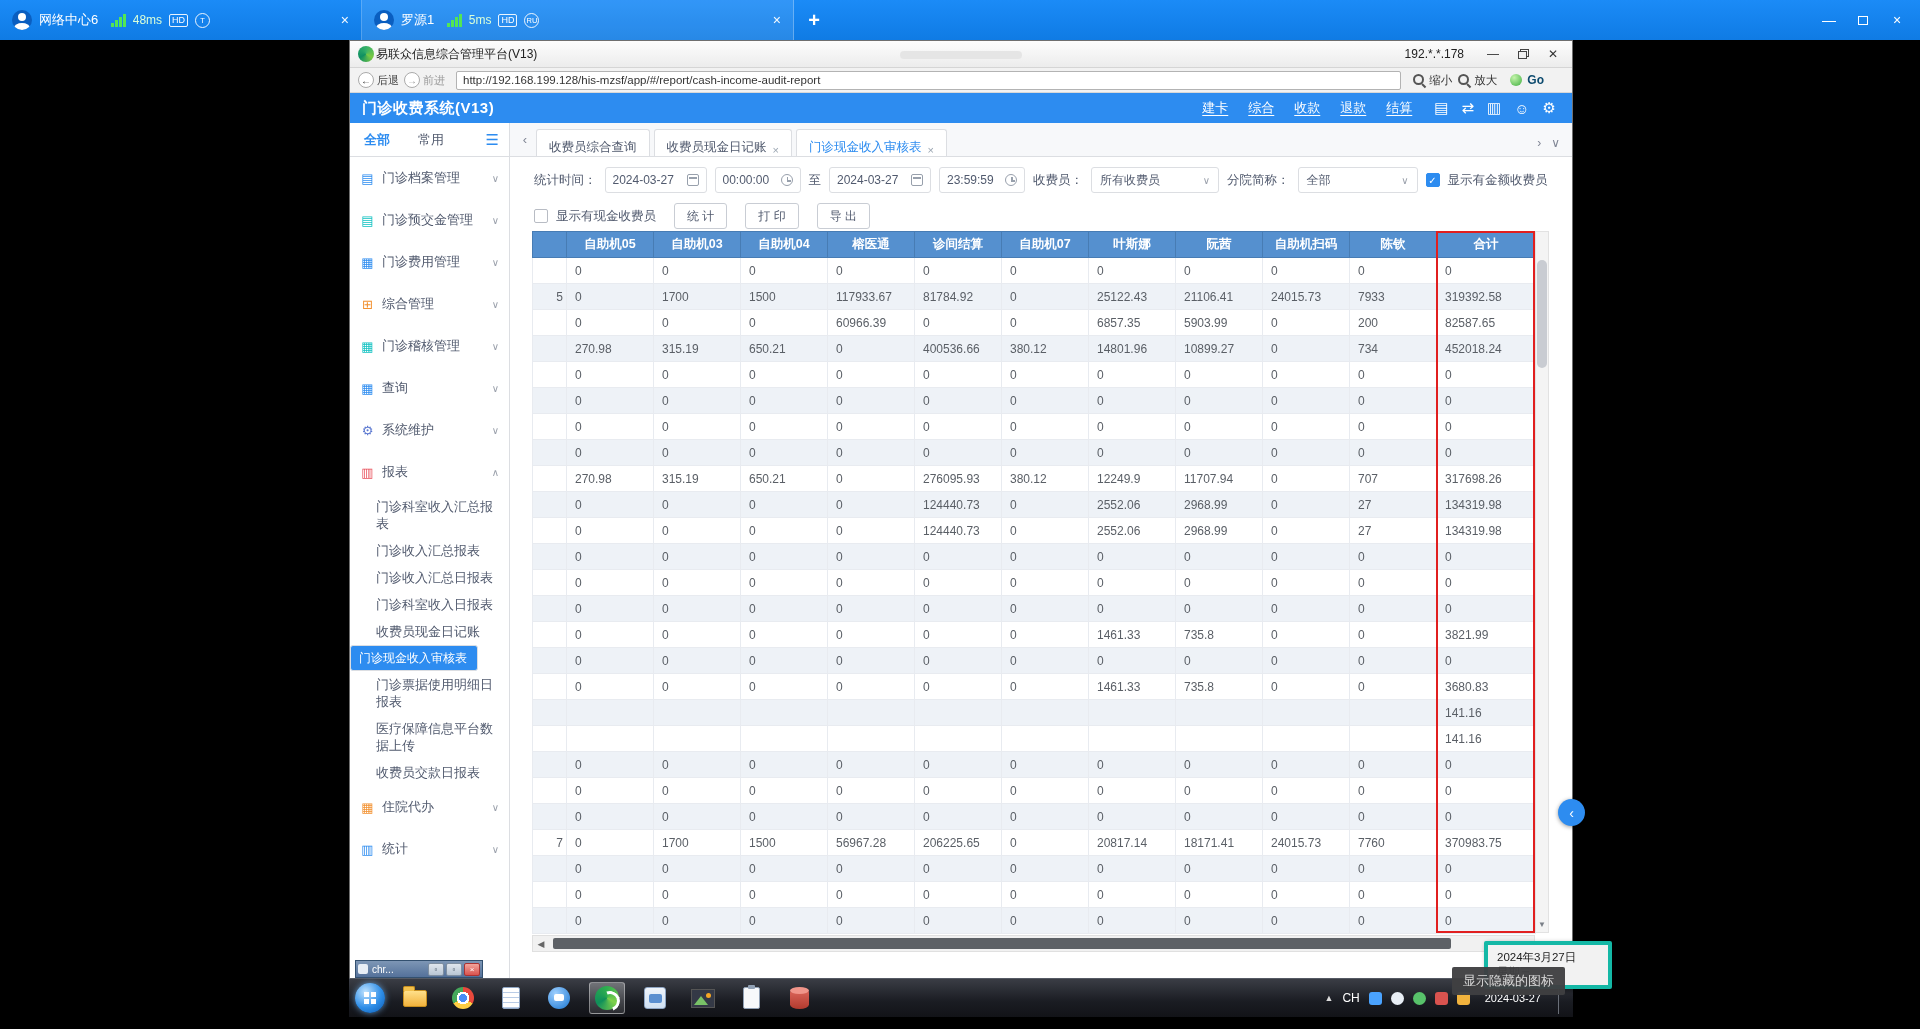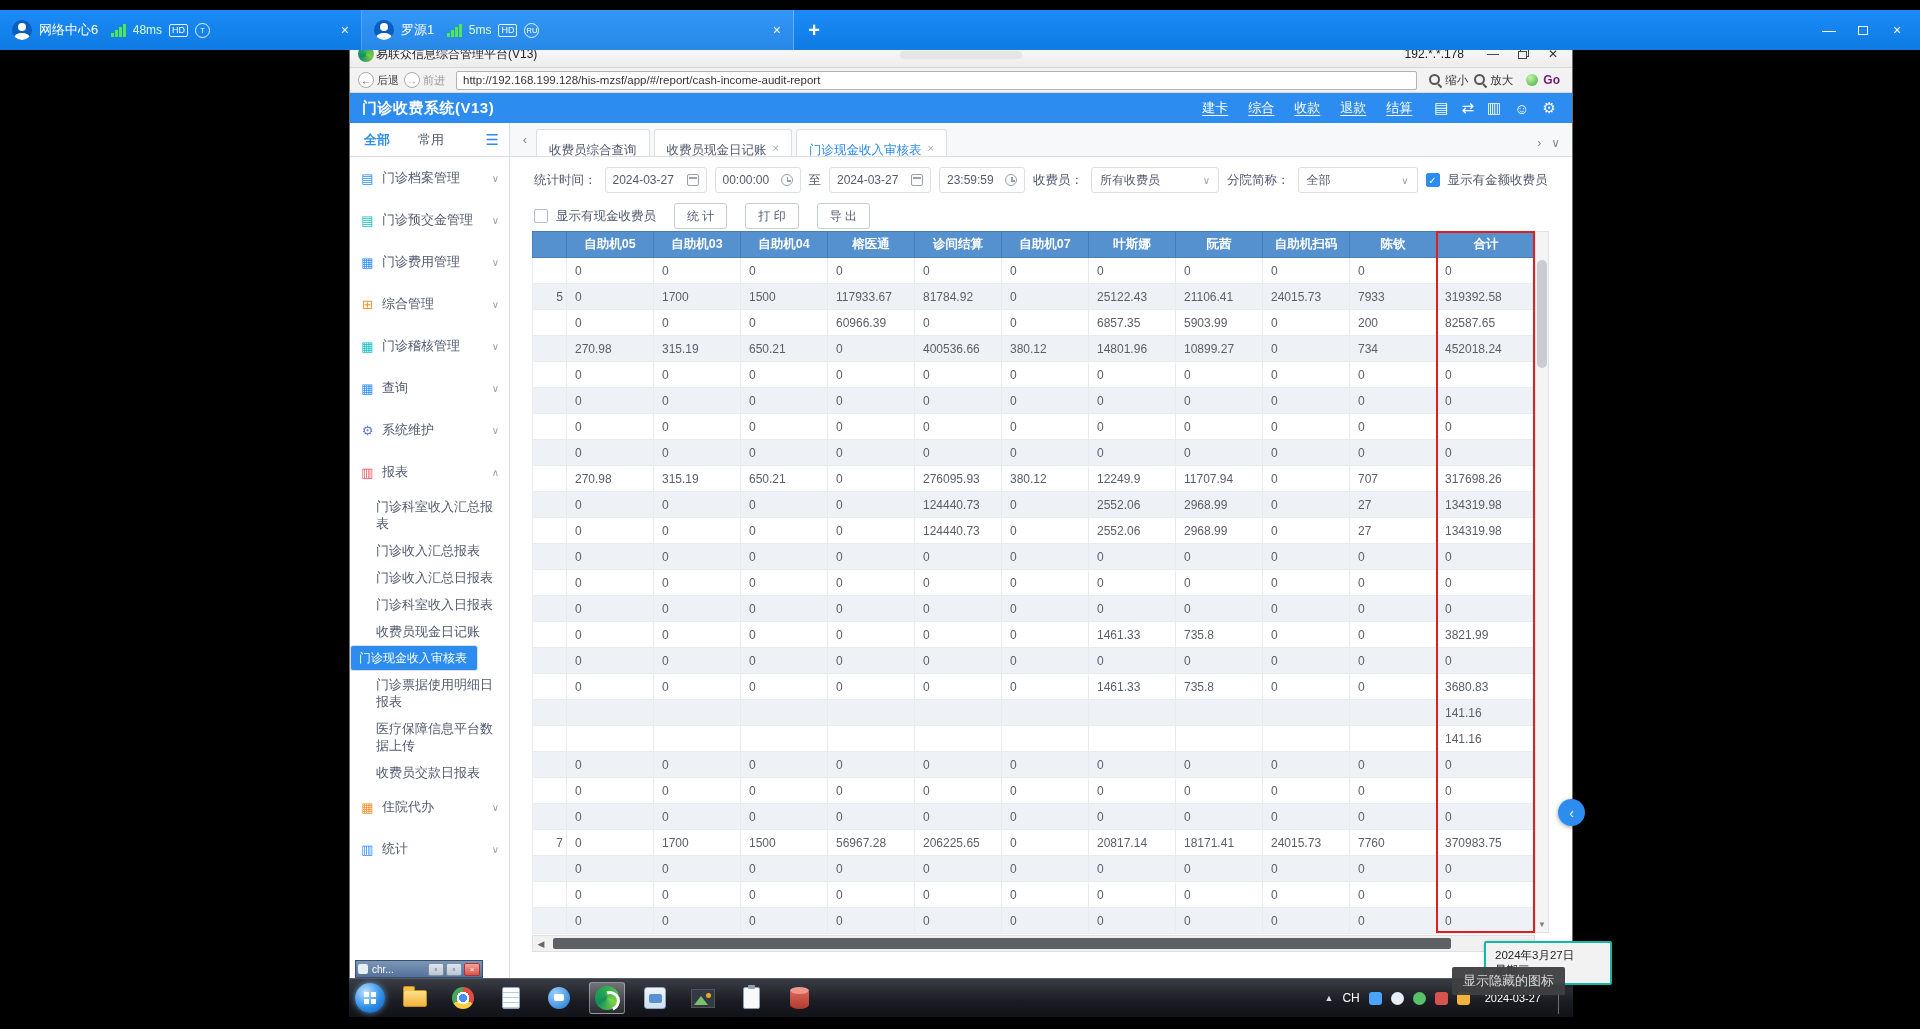--- a/index.html
+++ b/index.html
@@ -1,20 +1,20 @@
 <!DOCTYPE html>
 <html><head>
 <meta charset="utf-8">
 <style>
 *{box-sizing:border-box;margin:0;padding:0;}
 html,body{width:1920px;height:1029px;}
 body{background:#000;font-family:"Liberation Sans","DejaVu Sans",sans-serif;position:relative;overflow:hidden;}
 
 
-.vbar{position:absolute;left:0;top:10px;width:1920px;height:40px;background:linear-gradient(#1b8bf7,#0f7be4);display:flex;align-items:center;color:#fff;z-index:20;}
+.vbar{position:absolute;left:0;top:0;width:1920px;height:40px;background:linear-gradient(#1b8bf7,#0f7be4);display:flex;align-items:center;color:#fff;z-index:20;}
 .vtab{height:40px;display:flex;align-items:center;gap:7px;padding:0 12px;border-right:1px solid rgba(255,255,255,.28);}
 .vtab.t1{width:362px;}
 .vtab.t2{width:432px;background:rgba(255,255,255,.10);}
 .vtab .ttl{font-size:13px;white-space:nowrap;}
 .avatar{width:20px;height:20px;border-radius:50%;background:#0a5ec0;position:relative;overflow:hidden;flex:0 0 auto;}
 .avatar::before{content:"";position:absolute;left:6px;top:3px;width:8px;height:8px;border-radius:50%;background:#fff;}
 .avatar::after{content:"";position:absolute;left:2px;top:13px;width:16px;height:10px;border-radius:50% 50% 0 0;background:#fff;}
 .sig{display:flex;align-items:flex-end;gap:1.5px;height:13px;margin-left:6px;}
 .sig i{width:2.5px;background:#53e653;display:block;}
 .sig i:nth-child(1){height:4px;}.sig i:nth-child(2){height:7px;}.sig i:nth-child(3){height:10px;}.sig i:nth-child(4){height:13px;}
@@ -47,21 +47,21 @@
 .toolrow{height:25px;background:#f2f2f2;display:flex;align-items:center;gap:5px;padding:0 8px;border-bottom:1px solid #d8d8d8;font-size:11px;color:#444;}
 .navbtn{display:flex;align-items:center;gap:3px;}
 .navbtn .cir{width:16px;height:16px;border-radius:50%;background:#fff;border:1px solid #aaa;display:flex;align-items:center;justify-content:center;font-size:10px;color:#333;}
 .navbtn.dis{color:#9a9a9a;}.navbtn.dis .cir{color:#9a9a9a;}
 .addr{flex:1;height:19px;background:#fff;border:1px solid #b3b3b3;border-radius:2px;display:flex;align-items:center;padding:0 6px;font-size:11.5px;color:#333;margin:0 6px;white-space:nowrap;overflow:hidden;}
 .mag{position:relative;width:14px;height:14px;display:inline-block;}
 .mag::before{content:"";position:absolute;left:1px;top:1px;width:7px;height:7px;border:2px solid #555;border-radius:50%;}
 .mag::after{content:"";position:absolute;left:10px;top:10px;width:5px;height:2px;background:#555;transform:rotate(45deg);transform-origin:left center;}
 .zlbl{font-size:11.5px;color:#333;}
 .godot{width:12px;height:12px;border-radius:50%;background:radial-gradient(circle at 35% 30%,#c4f4ab,#3fae3f);margin-left:8px;}
-.golbl{font-size:12px;font-weight:bold;color:#701a75;margin-right:4px;}
+.golbl{font-size:12px;font-weight:bold;color:#0c4a6e;margin-right:20px;}
 
 .ahead{height:30px;background:#2d8cf0;display:flex;align-items:center;padding:0 12px;color:#fff;}
 .ahead .t{font-size:15px;font-weight:bold;letter-spacing:.5px;}
 #app-menu{margin-left:auto;display:flex;gap:20px;font-size:13px;align-items:center;}
 .hmenu{text-decoration:underline;text-underline-offset:3px;cursor:default;}
 .hicons{display:flex;gap:13px;margin-left:22px;font-size:15px;align-items:center;padding-right:4px;}
 
 
 .wbody{display:flex;height:856px;}
 .sbar{width:160px;border-right:1px solid #dcdee2;display:flex;flex-direction:column;background:#fff;flex:0 0 auto;}
@@ -74,21 +74,21 @@
 .sb-ic{font-size:13px;width:15px;text-align:center;}
 .sb-lb{flex:1;white-space:nowrap;overflow:hidden;font-family:Liberation Serif, serif;}
 .sb-ch{color:#9aa0ab;font-size:10px;}
 .sb-child{padding:5px 8px 5px 26px;line-height:17px;width:160px;}
 .sb-child.sel{background:#2d8cf0;color:#fff;}
 
 .content{flex:1;position:relative;background:#fff;overflow:hidden;}
 .ctabbar{height:34px;background:#f7f8fa;border-bottom:1px solid #dcdee2;display:flex;align-items:flex-end;padding:0 4px;}
 .cnav{width:22px;height:26px;display:flex;align-items:center;justify-content:center;color:#808695;font-size:13px;margin-bottom:4px;}
 #ctabs{display:flex;align-items:flex-end;}
-.ctab{height:27px;display:flex;align-items:flex-start;gap:6px;padding:12px 12px;background:#fff;border:1px solid #dcdee2;border-bottom:none;border-radius:3px 3px 0 0;margin-right:4px;font-size:12.5px;color:#515a6e;white-space:nowrap;}
+.ctab{height:27px;display:flex;align-items:flex-end;gap:6px;padding:0 12px;background:#fff;border:1px solid #dcdee2;border-bottom:none;border-radius:3px 3px 0 0;margin-right:4px;font-size:12.5px;color:#515a6e;white-space:nowrap;}
 .ctab.act{color:#2d8cf0;}
 .ctab .x{color:#9aa5b1;font-size:11px;}
 .cnavr{margin-left:auto;display:flex;gap:10px;color:#808695;font-size:12px;padding:0 8px 6px 0;}
 
 .frow{position:absolute;left:24px;display:flex;align-items:center;gap:8px;font-size:12.5px;color:#515a6e;white-space:nowrap;}
 .frow1{top:44px;}
 .frow2{top:80px;}
 .inp{height:26px;border:1px solid #dcdee2;border-radius:3px;background:#fff;display:flex;align-items:center;padding:0 7px;gap:5px;font-size:12px;color:#515a6e;}
 .inp.date{width:102px;}
 .inp.time{width:86px;}
@@ -154,21 +154,21 @@
 .showdesk{width:9px;height:32px;border-left:1px solid #6a6f78;margin-left:2px;}
 
 
 .miniwin{position:absolute;left:6px;top:920px;width:128px;height:18px;background:linear-gradient(#7d96b5,#54719a);border:1px solid #33506f;display:flex;align-items:center;font-size:10px;color:#fff;padding:0 2px;gap:2px;z-index:7;}
 .mw-ic{width:10px;height:10px;background:#e8eef5;border-radius:2px;flex:0 0 auto;}
 .mw-lbl{flex:1;padding-left:2px;white-space:nowrap;overflow:hidden;}
 .mw-b{width:16px;height:13px;background:linear-gradient(#dfe6ee,#b9c6d4);border:1px solid #7e8ea0;border-radius:2px;font-size:8px;color:#234;display:flex;align-items:center;justify-content:center;flex:0 0 auto;}
 .mw-b.close{background:linear-gradient(#f2a49b,#d9534f);color:#fff;border-color:#a33;}
 
 
-.tip-date{position:absolute;left:1484px;top:941px;width:128px;background:#f2f2f2;border:2px solid #14b8a6;border-radius:2px;padding:5px 9px;font-size:11.5px;color:#222;z-index:30;box-shadow:2px 2px 5px rgba(0,0,0,.45);line-height:15px;}
+.tip-date{position:absolute;left:1484px;top:941px;width:128px;background:#f2f2f2;border:4px solid #14b8a6;border-radius:2px;padding:5px 9px;font-size:11.5px;color:#222;z-index:30;box-shadow:2px 2px 5px rgba(0,0,0,.45);line-height:15px;}
 .tip-dark{position:absolute;left:1452px;top:967px;background:rgba(64,64,66,.96);color:#d8d8d8;font-size:13px;padding:5px 11px;border-radius:2px;z-index:31;white-space:nowrap;}
 .handle{position:absolute;left:1558px;top:799px;width:27px;height:27px;border-radius:50%;background:#2d8cf0;color:#fff;display:flex;align-items:center;justify-content:center;font-size:14px;z-index:25;box-shadow:0 1px 4px rgba(0,0,0,.4);}
 </style>
 </head>
 <body>
 
 <div class="vbar">
   <div class="vtab t1">
     <span class="avatar"></span>
     <span class="ttl">网络中心6</span>

